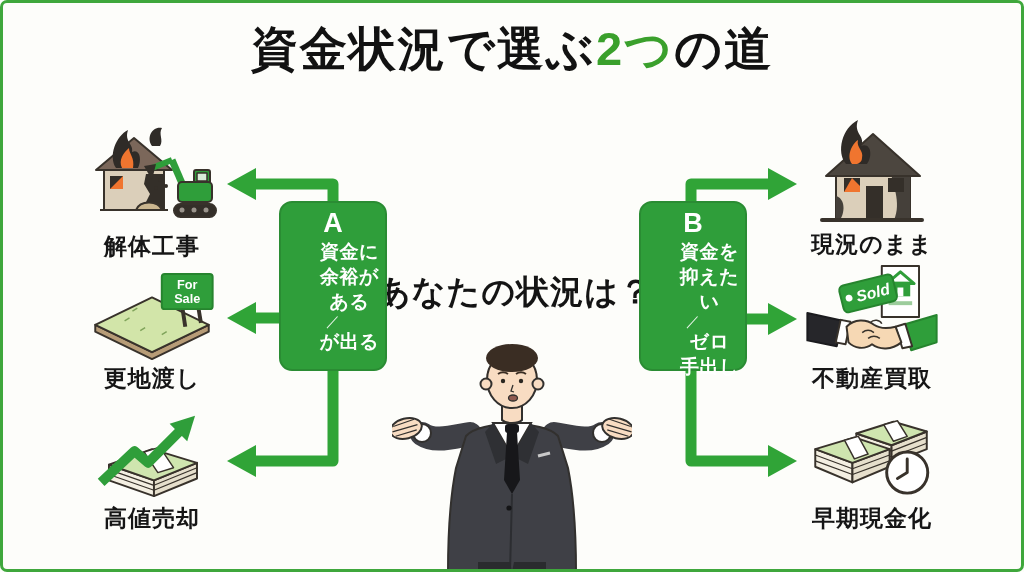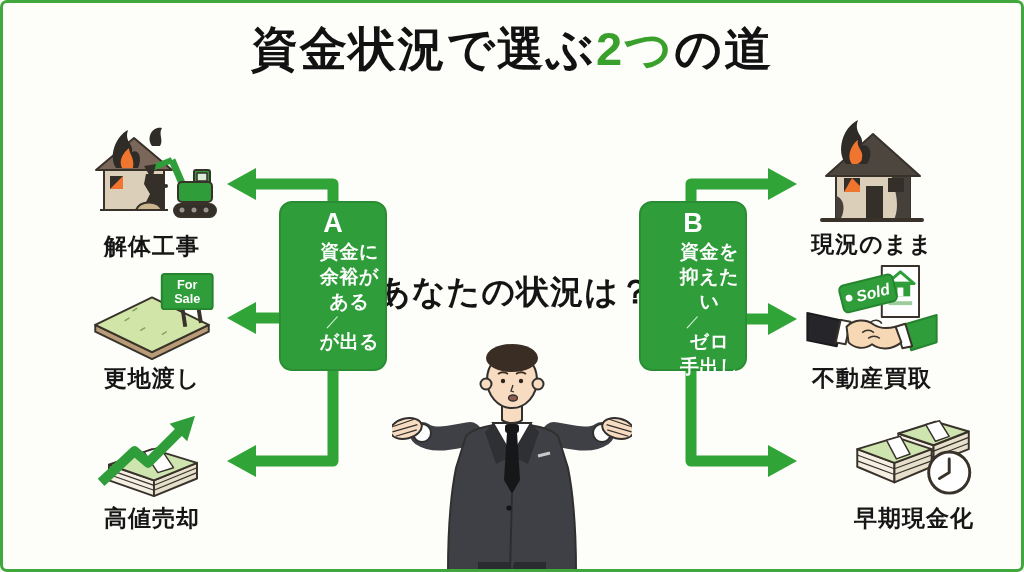--- a/index.html
+++ b/index.html
@@ -30,21 +30,21 @@
     background:#fdfdfa;padding:0 13px;font-size:33px;font-weight:900;color:#141414;
     z-index:8;white-space:nowrap;letter-spacing:1px;
   }
   .opt{position:absolute;display:flex;flex-direction:column;align-items:center;z-index:4;}
   .opt-label{font-size:23px;font-weight:800;color:#161616;margin-top:3px;letter-spacing:1px;white-space:nowrap;}
   #opt-l1{left:86px;top:124px;width:132px;}
   #opt-l2{left:86px;top:270px;width:132px;}
   #opt-l3{left:86px;top:410px;width:132px;align-items:center;}
   #opt-r1{left:806px;top:118px;width:132px;}
   #opt-r2{left:806px;top:264px;width:132px;}
-  #opt-r3{left:806px;top:410px;width:132px;margin-left:42px;}
+  #opt-r3{left:806px;top:410px;width:132px;}
   .man{position:absolute;left:392px;top:328px;z-index:4;}
   .sign-text{font:bold 13px "Liberation Sans",sans-serif;fill:#ffffff;}
   .sold-text{font:bold italic 16px "Liberation Sans",sans-serif;fill:#ffffff;}
 </style>
 </head>
 <body>
 
 <div id="canvas">
 
   <div class="title"><span>資金状況で選ぶ</span><span class="hl">2つ</span><span>の道</span></div>

